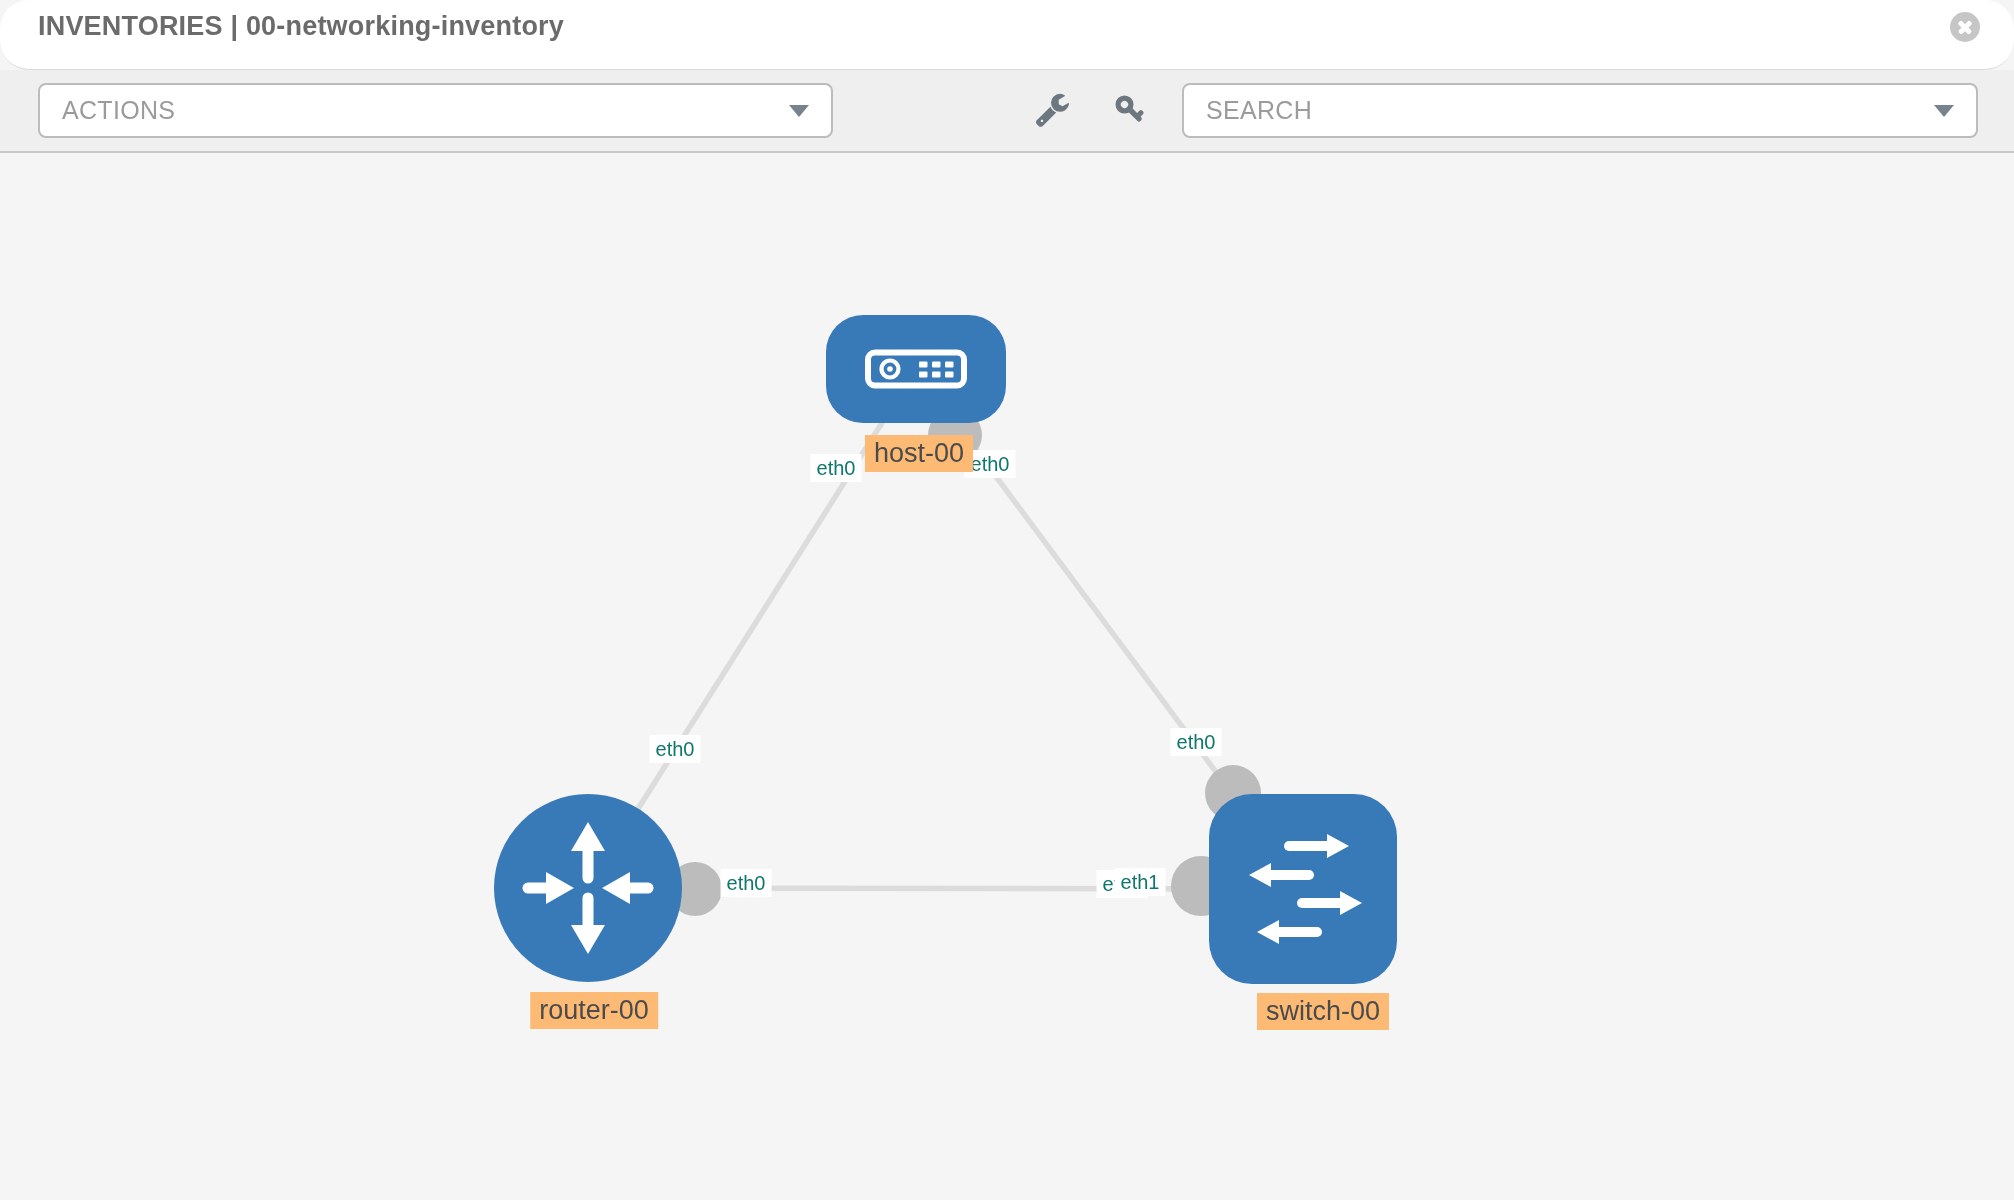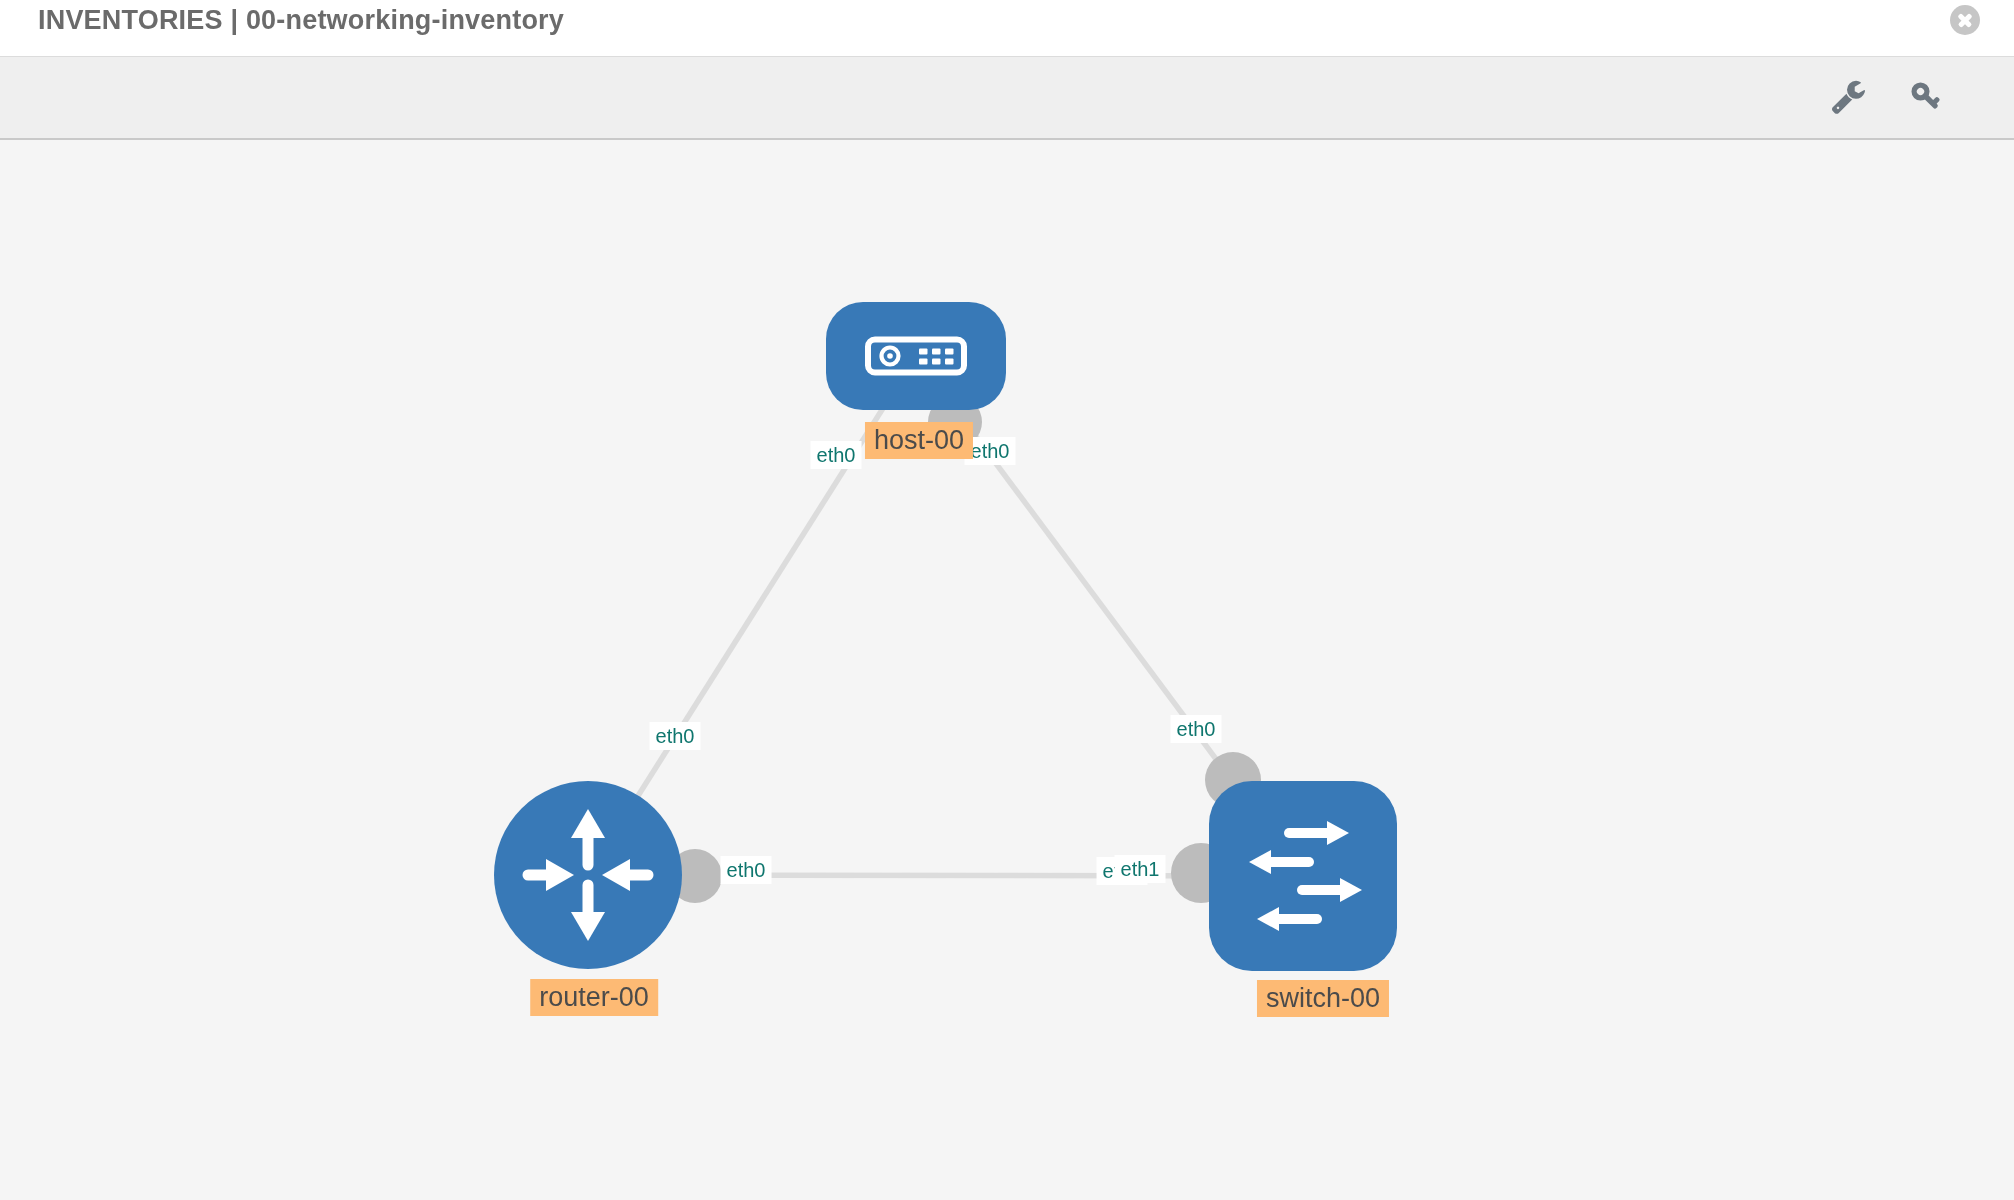--- a/index.html
+++ b/index.html
@@ -1,21 +1,21 @@
 <!DOCTYPE html>
 <html><head>
 <meta charset="utf-8">
 <style>
   * { margin:0; padding:0; box-sizing:border-box; }
   html,body { width:2014px; height:1200px; overflow:hidden;
     font-family:"Liberation Sans", sans-serif; background:#f5f5f5; }
 
   
-  .header { height:57px; background:#fff; border-bottom:1px solid #dcdcdc;
-    display:flex; align-items:center; padding:0 34px 16px 38px; }
+  .header { height:70px; background:#fff; border-bottom:1px solid #dcdcdc;
+    display:flex; align-items:center; padding:0 34px 16px 38px;border-radius:29px; }
   .header-title { font-size:27px; font-weight:700; color:#6b6b6b; letter-spacing:.2px; }
   .header-spacer { flex:1; }
   .close-btn { width:30px; height:30px; border-radius:50%; background:#c6c6c6;
     position:relative; cursor:pointer; }
   .close-btn::before,.close-btn::after { content:""; position:absolute; left:7px; top:13px;
     width:16px; height:4.5px; background:#fff; border-radius:2px; }
   .close-btn::before { transform:rotate(45deg); }
   .close-btn::after  { transform:rotate(-45deg); }
 
   
@@ -45,34 +45,42 @@
 </head>
 <body>
 
 <div class="header">
   <span class="header-title">INVENTORIES | 00-networking-inventory</span>
   <span class="header-spacer"></span>
   <span class="close-btn"></span>
 </div>
 
 <div class="toolbar">
+  <div class="dropdown dd-actions">
+    <span class="dropdown-label">ACTIONS</span>
+    <span class="caret"></span>
+  </div>
   <span class="tool-icon icon-wrench">
     <svg width="36" height="36" viewBox="0 0 1792 1792" fill="#6d7780">
       <path d="M363 1387q0-26-19-45t-45-19q-26 0-45 19t-19 45q0 26 19 45t45 19q26 0 45-19t19-45zm644-420l-682 682q-37 37-90 37-52 0-91-37l-106-108q-38-36-38-90 0-53 38-91l681-681q39 98 114.5 173.5t173.5 114.5zm634-435q0 39-23 106-47 134-164.5 217.5t-258.5 83.5q-185 0-316.5-131.5t-131.5-316.5 131.5-316.5 316.5-131.5q58 0 121.5 16.5t107.5 46.5q16 11 16 28t-16 28l-293 169v224l193 107q5-3 79-48.5t135.5-81 70.5-35.5q15 0 23.5 10t8.5 25z"></path>
     </svg>
   </span>
   <span class="tool-icon icon-key">
     <svg width="38" height="38" viewBox="0 0 24 24">
       <g transform="rotate(-45 12 12)" fill="#6d7780">
         <circle cx="12" cy="6.2" r="4" fill="none" stroke="#6d7780" stroke-width="3.4"></circle>
         <rect x="10.4" y="9.5" width="3.4" height="11.2" rx="1.5"></rect>
         <rect x="12.6" y="15.6" width="4.6" height="3.2" rx="1.3"></rect>
       </g>
     </svg>
   </span>
+  <div class="dropdown dd-search">
+    <span class="dropdown-label">SEARCH</span>
+    <span class="caret"></span>
+  </div>
 </div>
 
 <div class="canvas">
   <svg id="topo" class="topo" width="2014" height="1044">
     <defs>
       <g id="icon-host">
         <rect x="-90" y="-54" width="180" height="108" rx="37" fill="#3879b7"></rect>
         <rect x="-48" y="-16.5" width="96" height="33" rx="7" fill="none" stroke="#fff" stroke-width="6"></rect>
         <circle cx="-26" cy="0" r="8.5" fill="none" stroke="#fff" stroke-width="4.2"></circle>
         <circle cx="-26" cy="0" r="2.8" fill="#fff"></circle>

